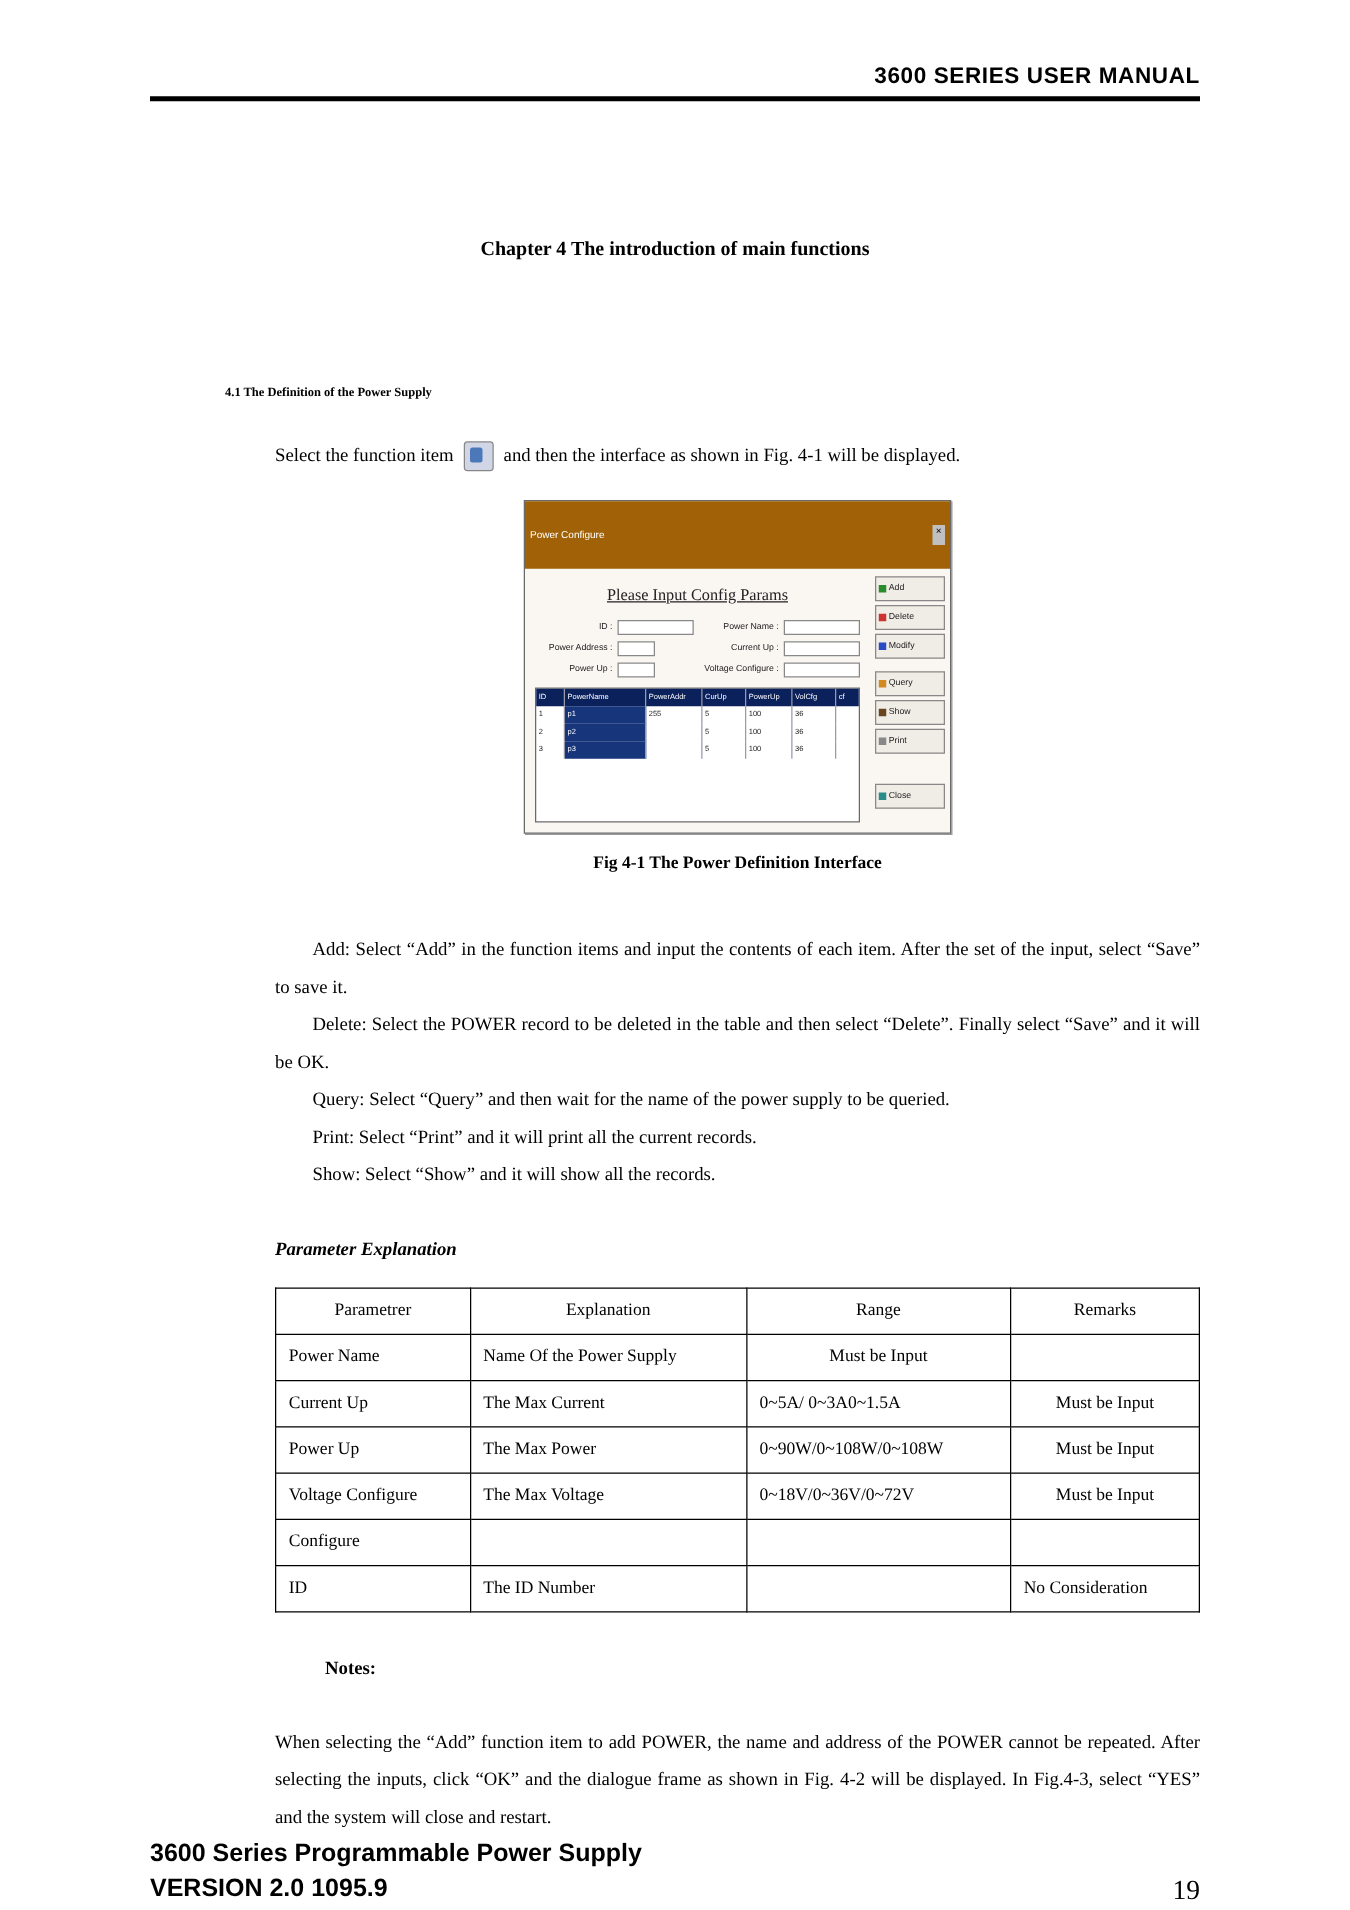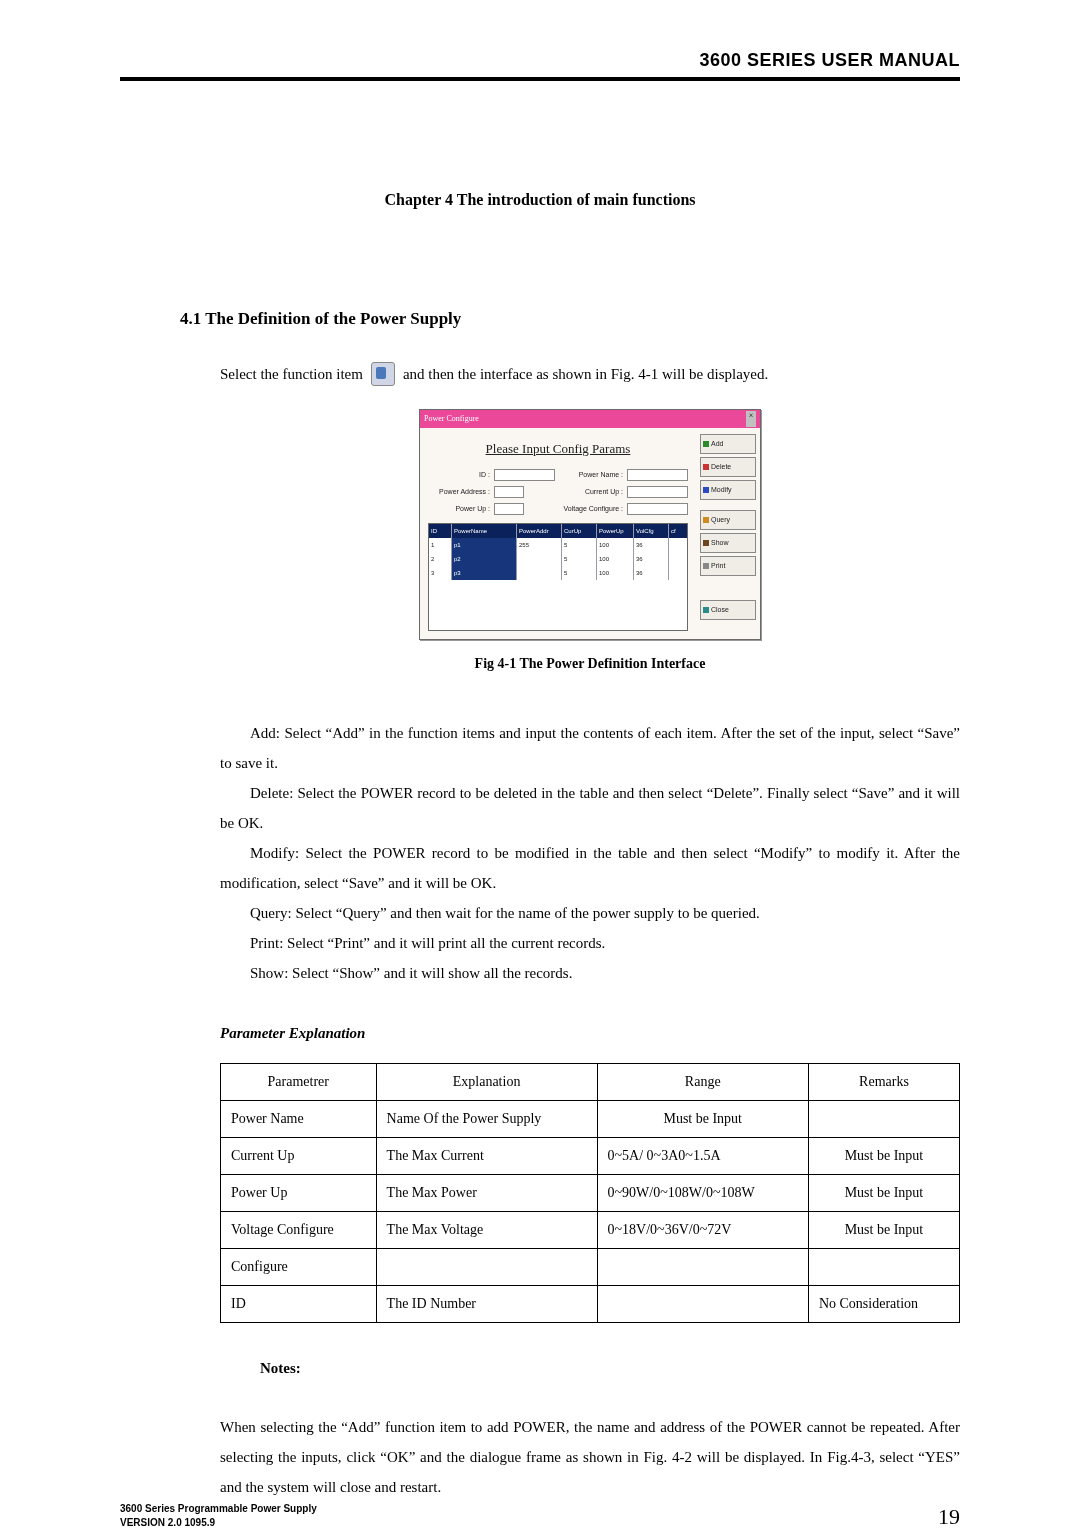--- a/index.html
+++ b/index.html
@@ -35,21 +35,21 @@
     margin-bottom: 110px;
   }
   .chapter-title {
     text-align: center;
     font-weight: bold;
     font-size: 16px;
     margin-bottom: 100px;
   }
   .section-title {
     font-weight: bold;
-    font-size: 17px;
+    font-size: 10px;
     margin-left: 60px;
     margin-bottom: 30px;
   }
   .body-block {
     margin-left: 100px;
     margin-right: 0;
     font-size: 15px;
     line-height: 2.0;
   }
   .select-line {
@@ -88,27 +88,26 @@
     width: 340px;
     background: #faf6f2;
     border: 1px solid #6a6a6a;
     font-family: Tahoma, Arial, sans-serif;
     font-size: 8px;
     color: #222;
     position: relative;
     box-shadow: 1px 1px 0 #999;
   }
   .dlg-titlebar {
-    background: #ec4899;
+    background: #a16207;
     color: #fff;
-    padding: 1px 4px;
+    padding: 19px 4px;
     font-size: 8px;
     display: flex;
     justify-content: space-between;
-    font-family: Liberation Serif, serif;
   }
   .dlg-close {
     background: #c0c0c0;
     color: #000;
     width: 10px;
     text-align: center;
     line-height: 10px;
     font-size: 8px;
   }
   .dlg-body {
@@ -256,21 +255,21 @@
   }
   .footer {
     margin-top: auto;
     display: flex;
     justify-content: space-between;
     align-items: flex-end;
     font-family: Arial, Helvetica, sans-serif;
   }
   .footer-left {
     font-weight: bold;
-    font-size: 10px;
+    font-size: 20px;
     line-height: 1.4;
   }
   .page-num {
     font-family: "Times New Roman", serif;
     font-size: 22px;
   }
 </style>
 </head>
 <body>
 
@@ -404,21 +403,20 @@
               </div>
           </div>
         </div>
       </div>
     </div>
 
     <div class="fig-caption">Fig 4-1 The Power Definition Interface</div>
 
     <div class="para para-first">Add:  Select “Add” in the function items and input the contents of each item. After the set  of the input, select “Save” to save it.</div>
     <div class="para para-first">Delete: Select the POWER record to be deleted in the table and then select “Delete”. Finally select “Save” and it will be OK.</div>
-    <div class="para para-first">Modify: Select the POWER record to be modified in the table and then select “Modify” to modify it. After the modification, select “Save” and it will be OK.</div>
     <div class="para para-first">Query:  Select “Query” and then wait for the name of the power supply to be queried.</div>
     <div class="para para-first">Print:   Select “Print” and it will print all the current records.</div>
     <div class="para para-first">Show:  Select “Show” and it will show all the records.</div>
 
     <div class="subhead">Parameter Explanation</div>
 
     <table class="param-table">
       <thead>
         <tr>
           <th>Parametrer</th>

